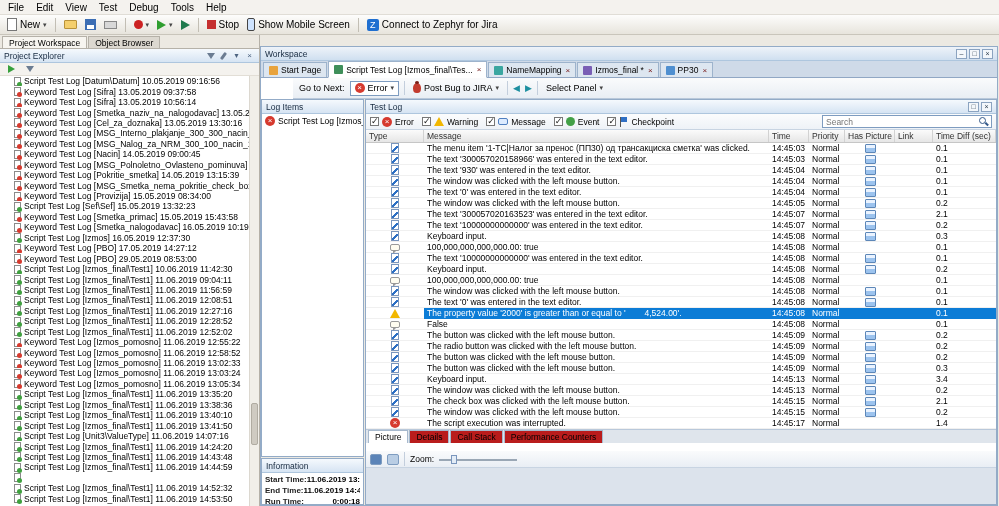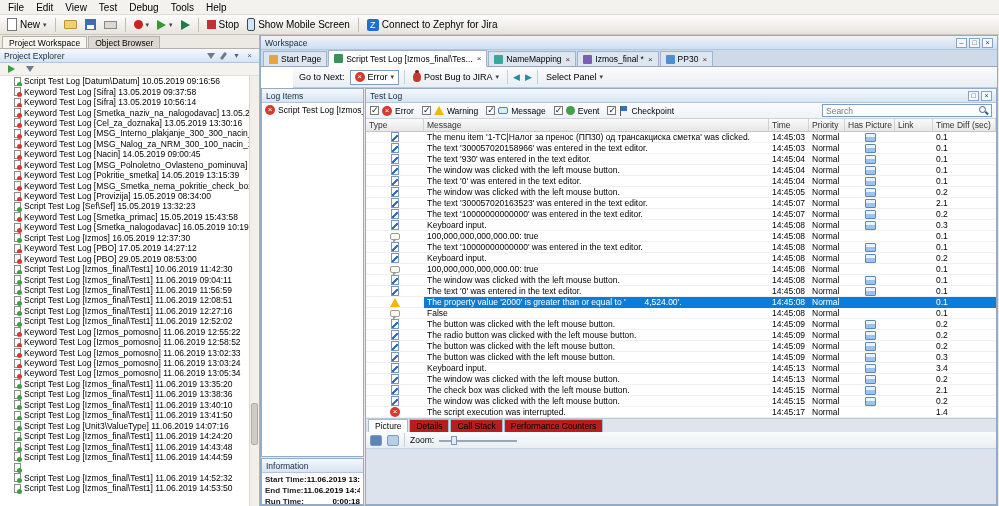--- a/index.html
+++ b/index.html
@@ -27,21 +27,21 @@
 .mobile-screen-icon{width:8px;height:13px;background:#cfe4ff;border:1px solid #444;border-radius:2px;}
 .zephyr-icon{width:12px;height:12px;background:#1f6fd0;border-radius:2px;color:#fff;font-size:9px;line-height:12px;text-align:center;}
 .zephyr-icon::after{content:"Z";}
 
 
 .main{flex:1;display:flex;min-height:0;}
 .left-col{width:260px;display:flex;flex-direction:column;border-right:1px solid #b5b1a8;min-height:0;}
 .left-tabs{height:13px;display:flex;align-items:flex-end;padding-left:2px;gap:1px;background:#ece9e2;}
 .lt-tab{font-size:8.5px;padding:0 6px;border:1px solid #b5b1a8;border-bottom:none;background:#dcd8d0;height:12px;line-height:12px;}
 .lt-tab.active{background:#f7f5f0;}
-.right-col{flex:1;display:flex;flex-direction:row;min-width:0;}
+.right-col{flex:1;display:flex;flex-direction:column;min-width:0;}
 .right-gap{height:11px;}
 
 
 .panel{background:#fff;border:1px solid #93abc7;display:flex;flex-direction:column;min-height:0;min-width:0;}
 .panel-hd{height:14px;flex:none;background:linear-gradient(#f5f9fd,#d6e4f3);border-bottom:1px solid #aec6de;display:flex;align-items:center;padding:0 4px;font-size:8.5px;color:#16293f;}
 .panel-hd .sp{flex:1;}
 .hic{width:11px;height:10px;display:flex;align-items:center;justify-content:center;font-size:8px;color:#4d6480;margin-left:2px;}
 .funnel-shape{width:0;height:0;border-left:4px solid transparent;border-right:4px solid transparent;border-top:6px solid #6b7c92;}
 .pin-shape{width:3px;height:8px;background:#6b7c92;border-radius:1px;transform:rotate(35deg);}
 
@@ -124,21 +124,21 @@
 .col6{flex:1;min-width:0;}
 .grid-rows{height:286px;flex:none;overflow:hidden;background:#fff;}
 .grid-row{height:11px;display:flex;align-items:center;border-bottom:1px solid #f0f0f0;font-size:8.5px;}
 .gcell{padding:0 3px;white-space:pre;overflow:hidden;height:11px;display:flex;align-items:center;}
 .gcell.center{justify-content:center;}
 .grid-row.hl .gcell:not(.col0){background:#0c7cd6;color:#fff;}
 .pic-ic{width:11px;height:9px;border:1px solid #5d87b8;background:linear-gradient(#eaf3ff 0 40%,#9cc3ee 40%);border-radius:1px;flex:none;}
 .btabs{height:14px;flex:none;display:flex;align-items:flex-end;gap:1px;background:#dfe5ec;border-top:1px solid #b9c8da;padding:0 2px;}
 .btab{font-size:8.5px;height:13px;line-height:13px;padding:0 6px;background:#b91c1c;border:1px solid #a7b9cd;border-bottom:none;}
 .btab.active{background:#fff;}
-.pic-toolbar{height:17px;flex:none;display:flex;align-items:center;gap:5px;padding:0 4px;background:linear-gradient(#fafbfc,#e9eef4);border-bottom:1px solid #c8d4e2;font-size:8.5px;}
+.pic-toolbar{height:17px;flex:none;display:flex;align-items:center;gap:5px;padding:0 4px;background:linear-gradient(#fafbfc,#e9eef4);border-bottom:1px solid #c8d4e2;font-size:8.5px;margin-top:8px;}
 .pt-ic{width:12px;height:11px;border:1px solid #7e9cc0;border-radius:2px;flex:none;}
 .save-picture-icon{background:#5b84b8;}
 .copy-picture-icon{background:#b9cde4;}
 .slider{width:78px;height:9px;position:relative;flex:none;}
 .slider::before{content:"";position:absolute;left:0;right:0;top:4px;height:2px;background:#9aa7b5;}
 .sthumb{position:absolute;left:12px;top:0;width:6px;height:9px;background:#e3ecf6;border:1px solid #7a96bd;}
 .pic-area{flex:1;background:#dce3ec;}
 </style>
 </head>
 <body>
@@ -311,20 +311,24 @@
                 <span class="doc-ic ok"></span>
                 <span class="tree-label">Script Test Log [Izmos_final\Test1] 11.06.2019 11:56:59</span>
               </div>
               <div class="tree-item">
                 <span class="doc-ic ok"></span>
                 <span class="tree-label">Script Test Log [Izmos_final\Test1] 11.06.2019 12:08:51</span>
               </div>
               <div class="tree-item">
                 <span class="doc-ic ok"></span>
                 <span class="tree-label">Script Test Log [Izmos_final\Test1] 11.06.2019 12:27:16</span>
+              </div>
+              <div class="tree-item">
+                <span class="doc-ic ok"></span>
+                <span class="tree-label">Script Test Log [Izmos_final\Test1] 11.06.2019 12:28:52</span>
               </div>
               <div class="tree-item">
                 <span class="doc-ic ok"></span>
                 <span class="tree-label">Script Test Log [Izmos_final\Test1] 11.06.2019 12:52:02</span>
               </div>
               <div class="tree-item">
                 <span class="doc-ic err"></span>
                 <span class="tree-label">Keyword Test Log [Izmos_pomosno] 11.06.2019 12:55:22</span>
               </div>
               <div class="tree-item">

